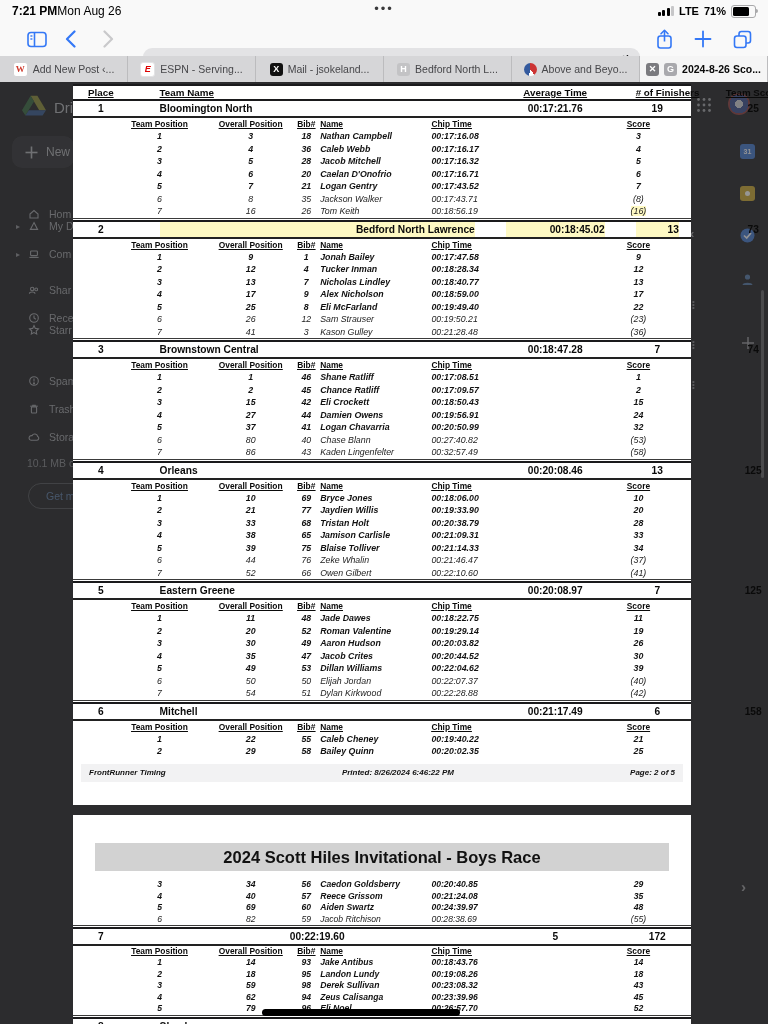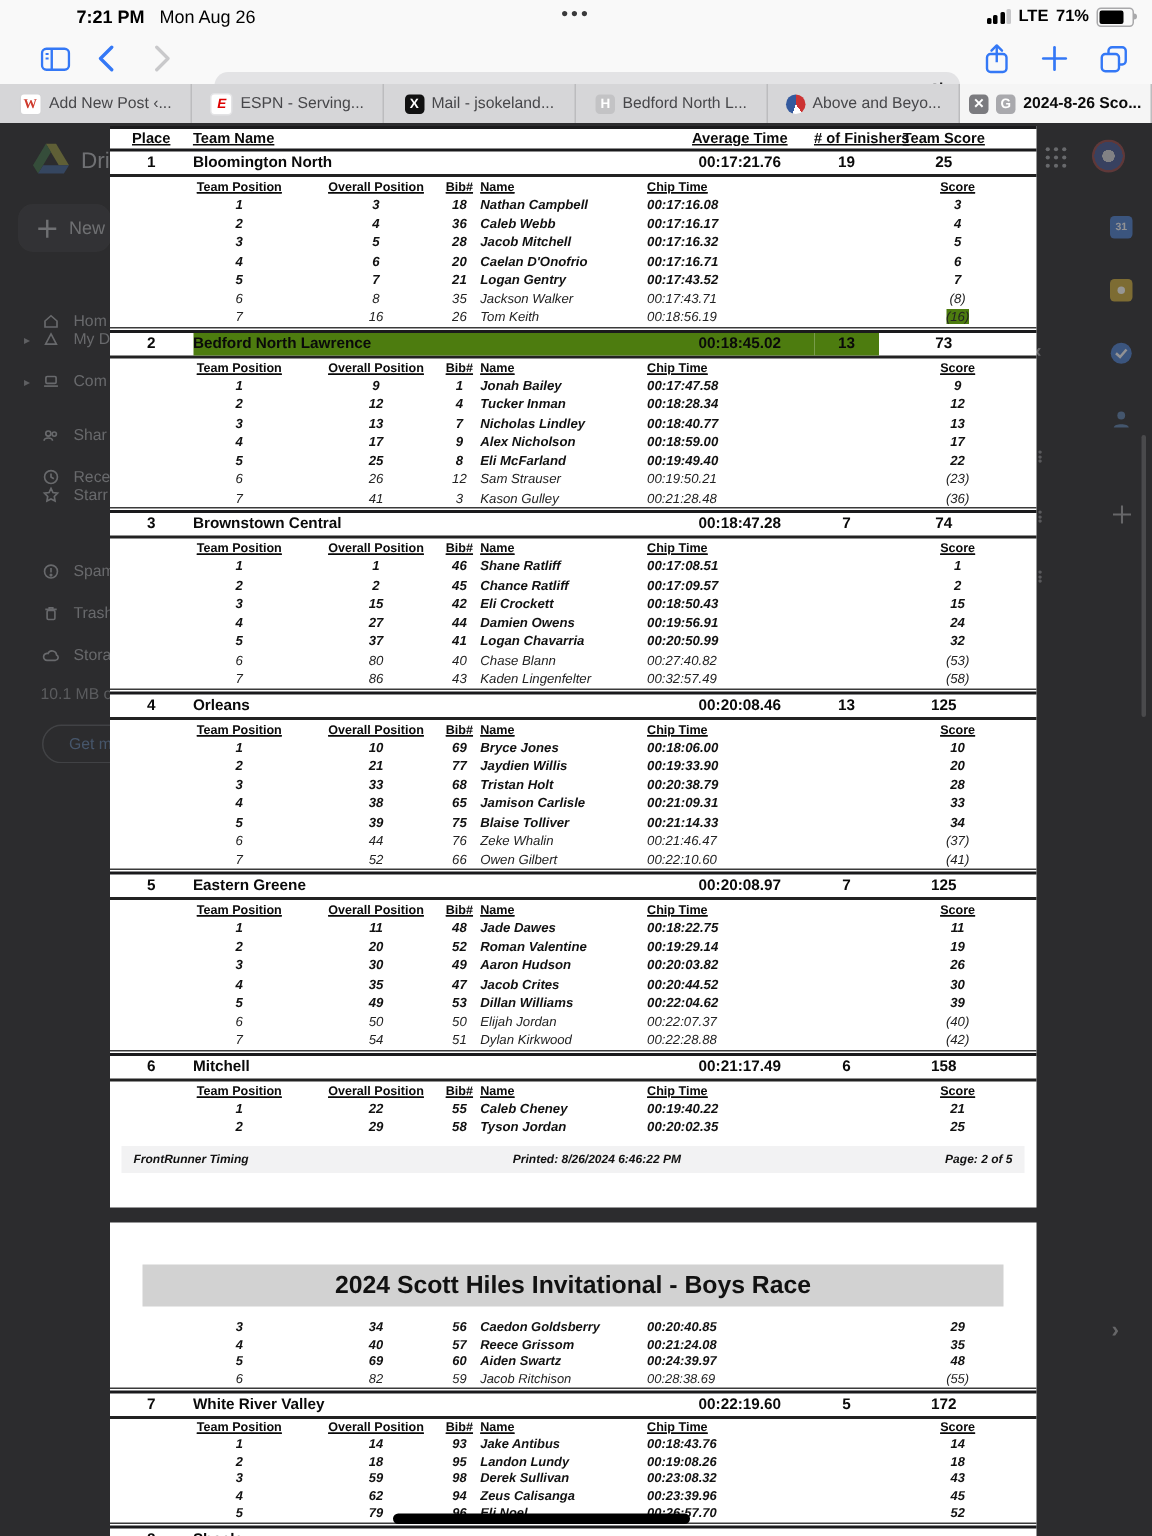--- a/index.html
+++ b/index.html
@@ -3,21 +3,21 @@
 <meta charset="utf-8">
 <style>
   html,body{margin:0;padding:0;}
   body{width:768px;height:1024px;overflow:hidden;position:relative;background:#2c2c2e;
        font-family:"Liberation Sans",sans-serif;-webkit-font-smoothing:antialiased;}
   .abs{position:absolute;}
   
   .statusbar{position:absolute;top:0;left:0;width:768px;height:22px;background:#f9f9f9;
              display:flex;align-items:center;justify-content:space-between;padding:0 12px;box-sizing:border-box;
              font-size:12px;color:#000;}
-  .sb-left{display:flex;gap:10px;font-weight:bold;margin-left:39px;}
+  .sb-left{display:flex;gap:0;font-weight:bold;}
   .sb-left .sb-date{font-weight:400;}
   .sb-center{position:absolute;left:50%;transform:translateX(-50%);top:1px;color:#3a3a3c;font-size:13px;letter-spacing:2px;}
   .sb-right{display:flex;align-items:center;gap:5px;font-size:11px;font-weight:bold;}
   .sigbars{display:flex;align-items:flex-end;gap:1.5px;height:10px;}
   .sigbars i{display:block;width:3px;background:#000;border-radius:1px;}
   .sigbars i.off{background:#c7c7c9;}
   .batt{width:23px;height:11px;border:1px solid #a9a9ab;border-radius:3px;position:relative;}
   .batt::after{content:"";position:absolute;right:-3px;top:3px;width:2px;height:4px;background:#a9a9ab;border-radius:0 2px 2px 0;}
   .batt i{position:absolute;left:1px;top:1px;bottom:1px;width:71%;background:#000;border-radius:1.5px;}
   
@@ -55,34 +55,34 @@
   .kebab{position:absolute;width:3px;color:#828285;font-size:8px;line-height:3px;letter-spacing:0;}
   .vscroll{position:absolute;left:761px;top:290px;width:3px;height:188px;background:#8a8a8c;border-radius:2px;opacity:.6;}
   .chev{position:absolute;color:#98989a;font-size:13px;font-weight:bold;}
   
   .page{position:absolute;left:73px;width:618px;background:#fff;color:#0a0a0a;}
   .page1{top:84px;height:721px;}
   .page2{top:815px;height:230px;}
   .rule2{height:2px;background:#1a1a1c;}
   .rule2t{height:2px;background:#222;}
   .ruleD{height:4px;border-top:1px solid #3a3a3a;border-bottom:2px solid #1a1a1c;box-sizing:border-box;}
-  .gA{display:grid;grid-template-columns:9% 51% 16% 7% 14% 3%;align-items:center;}
+  .gA{display:grid;grid-template-columns:9% 51% 16% 7% 14% 3%;align-items:center;gap:31px;}
   .gB{display:grid;grid-template-columns:6% 16% 13.5% 4.5% 18% 18.5% 9.5% 11% 3%;align-items:center;}
   .hdr-row{height:13px;line-height:13px;font-size:9.8px;font-weight:bold;}
   .hdr-row span{white-space:nowrap;}
   .hdr-row .u{text-decoration:underline;}
   .t-row{height:15px;line-height:15px;font-size:10.2px;font-weight:bold;}
   .sub-row{height:12px;line-height:12px;font-size:8.4px;font-weight:bold;text-decoration:underline;}
   .sub-row .u{text-decoration:underline;white-space:nowrap;}
   .r-row{height:12.5px;line-height:12.5px;font-size:8.8px;font-style:italic;color:#222;}
   .r-row.b{font-weight:bold;color:#111;}
   .ca{text-align:center;white-space:nowrap;}
   .cr{text-align:left;white-space:nowrap;}
   .cl{text-align:left;white-space:nowrap;}
-  .hl{background:#4d7c0f;}
+  .hl{background:#fef9c3;text-align:right;}
   .pg1-footer{margin:6px 8px 0 8px;height:18px;background:#f2f2f3;display:flex;align-items:center;
               justify-content:space-between;padding:0 8px;font-size:8px;font-weight:bold;font-style:italic;color:#111;}
   .pg2-title{margin:28px 22px 8px 22px;height:28px;background:#d2d2d2;display:flex;align-items:center;justify-content:center;
              font-size:16.5px;font-weight:bold;color:#111;}
   .page2 .r-row{height:11.5px;line-height:11.5px;font-size:8.6px;}
   .page2 .sub-row{height:11px;line-height:11px;}
   .page2 .t-row{height:15px;line-height:15px;}
   
   .home-indicator{position:absolute;left:262px;top:1009px;width:198px;height:7px;background:#000;border-radius:4px;z-index:60;}
   svg{display:block;}
@@ -871,21 +871,21 @@
     <span class="cr">00:19:40.22</span>
       <span></span>
     <span class="ca">21</span>
       <span></span>
     </div>
     <div class="gB r-row b">
     <span></span>
       <span class="ca">2</span>
     <span class="ca">29</span>
     <span class="ca">58</span>
-    <span class="cl">Tyson Jordan</span>
+    <span class="cl">Bailey Quinn</span>
     <span class="cr">00:20:02.35</span>
       <span></span>
     <span class="ca">25</span>
       <span></span>
     </div>
     <div class="pg1-footer">
   <span>FrontRunner Timing</span>
   <span>Printed: 8/26/2024 6:46:22 PM</span>
   <span>Page: 2 of 5</span>
     </div>
@@ -932,21 +932,20 @@
     <span class="ca">59</span>
     <span class="cl">Jacob Ritchison</span>
     <span class="cr">00:28:38.69</span>
       <span></span>
     <span class="ca">(55)</span>
       <span></span>
     </div>
     <div class="ruleD"></div>
     <div class="gA t-row">
     <span class="ca">7</span>
-    <span class="cl">White River Valley</span>
     <span class="ca">00:22:19.60</span>
     <span class="ca">5</span>
     <span class="ca">172</span>
       <span></span>
     </div>
     <div class="rule2t"></div>
     <div class="gB sub-row">
     <span></span>
       <span class="ca u">Team Position</span>
       <span class="ca u">Overall Position</span>

